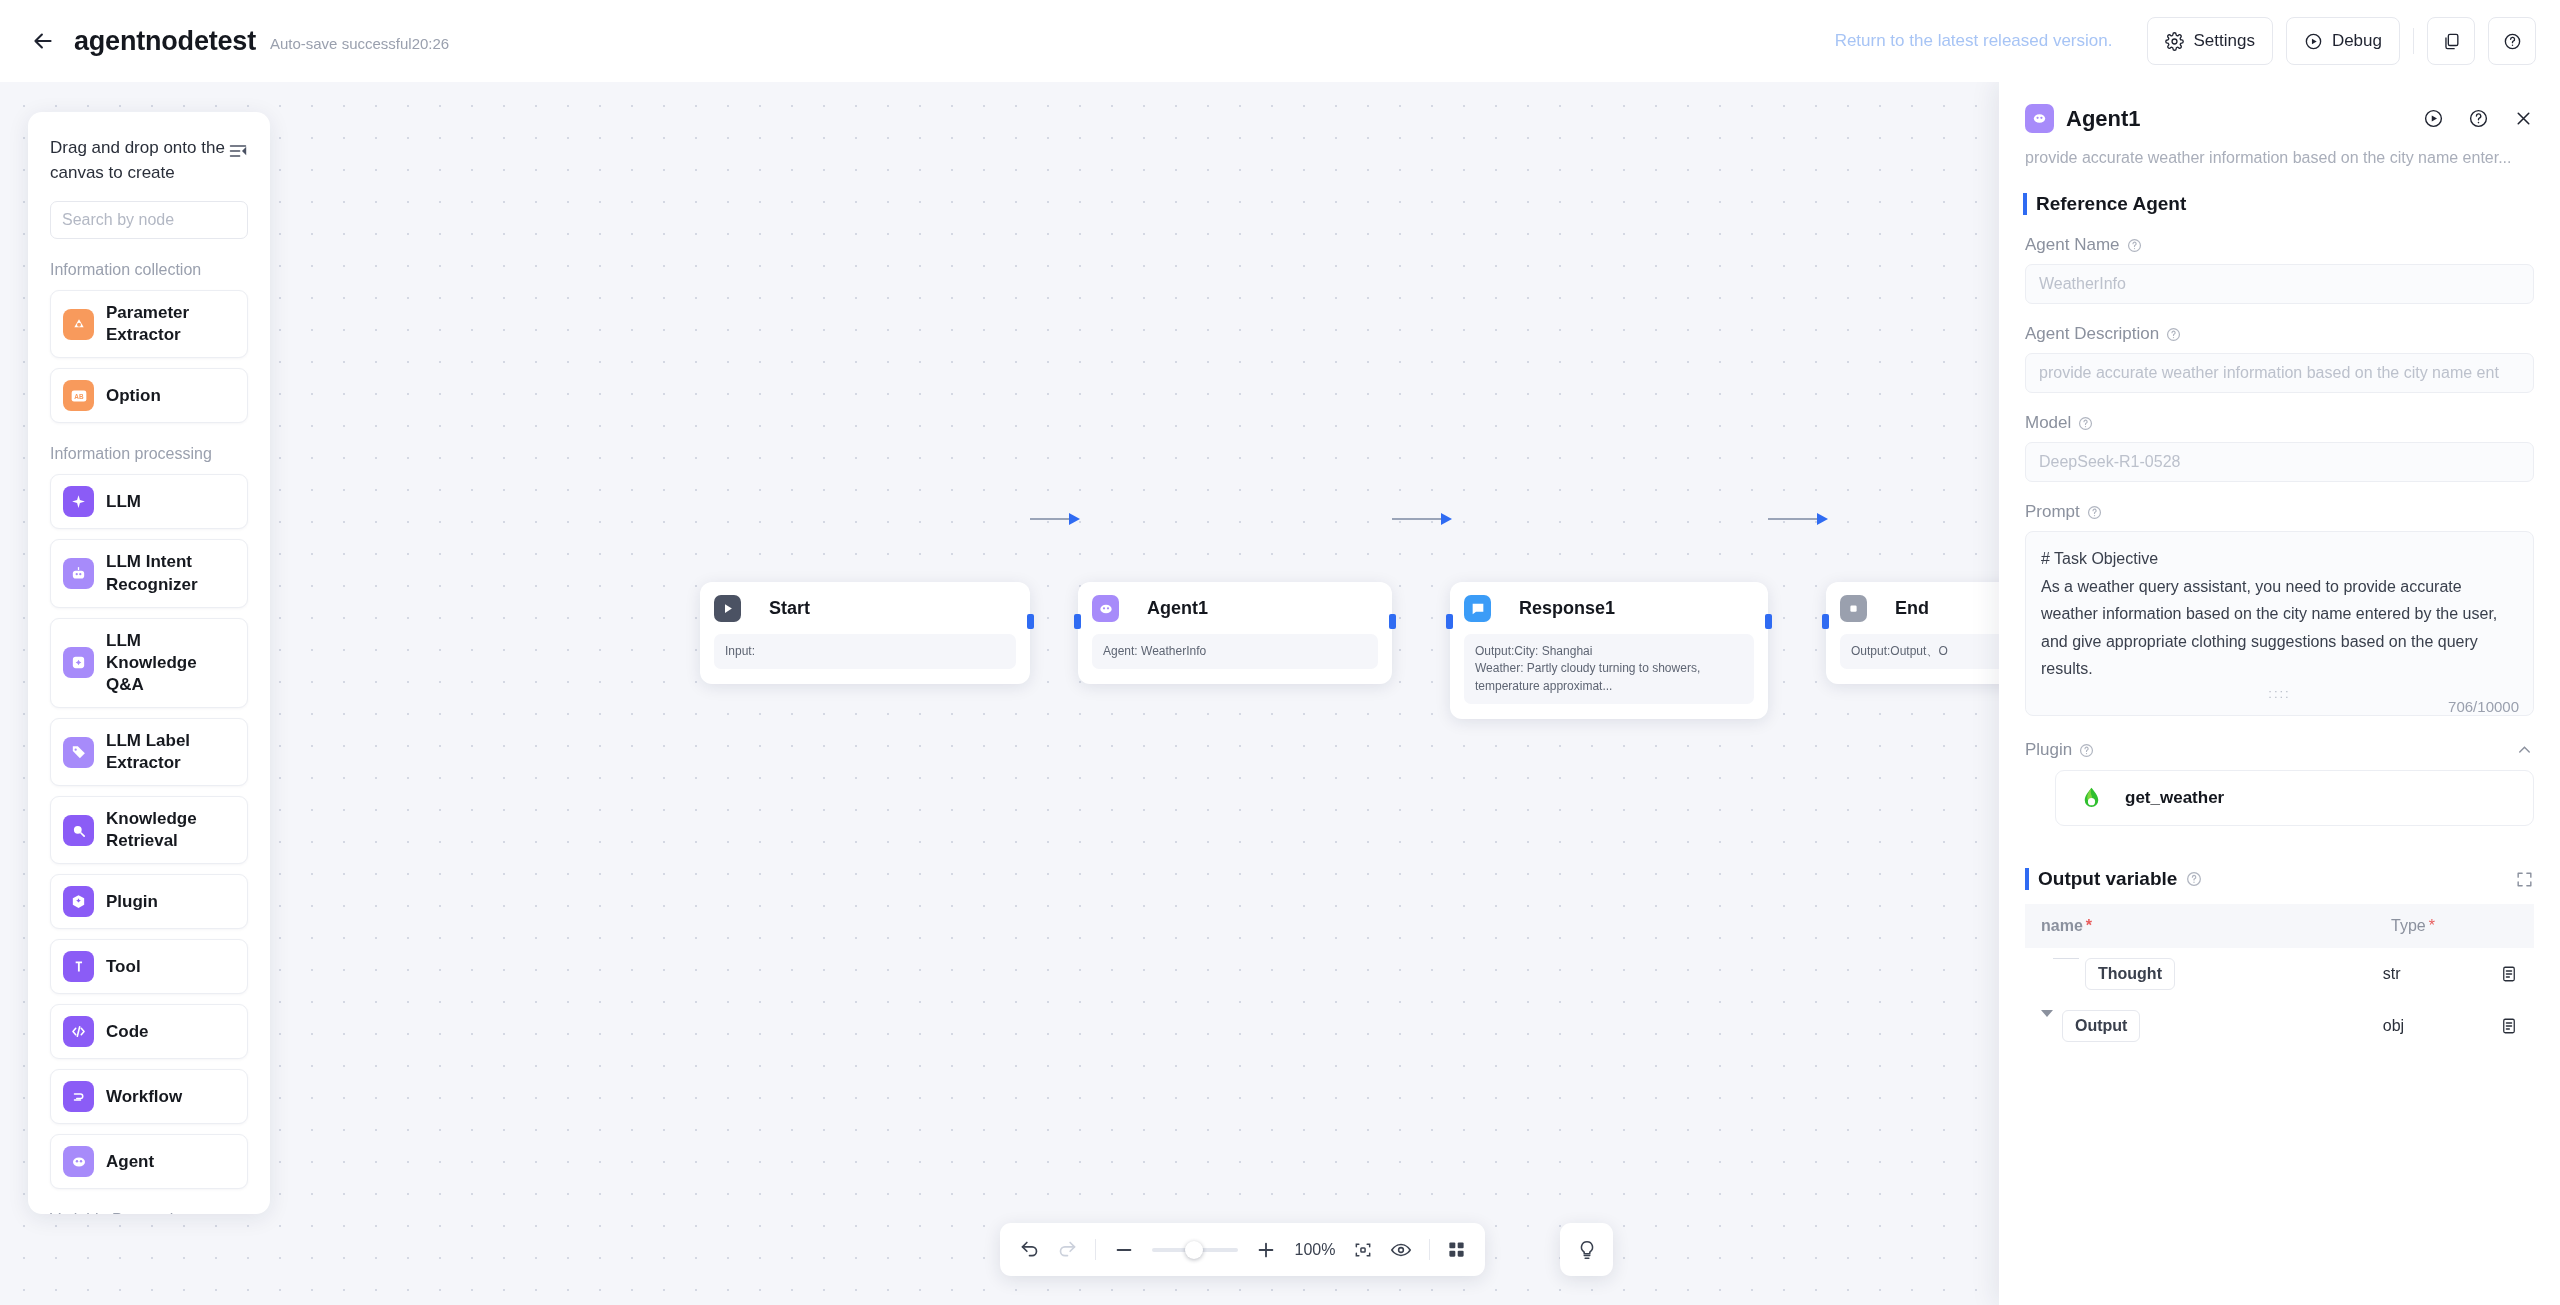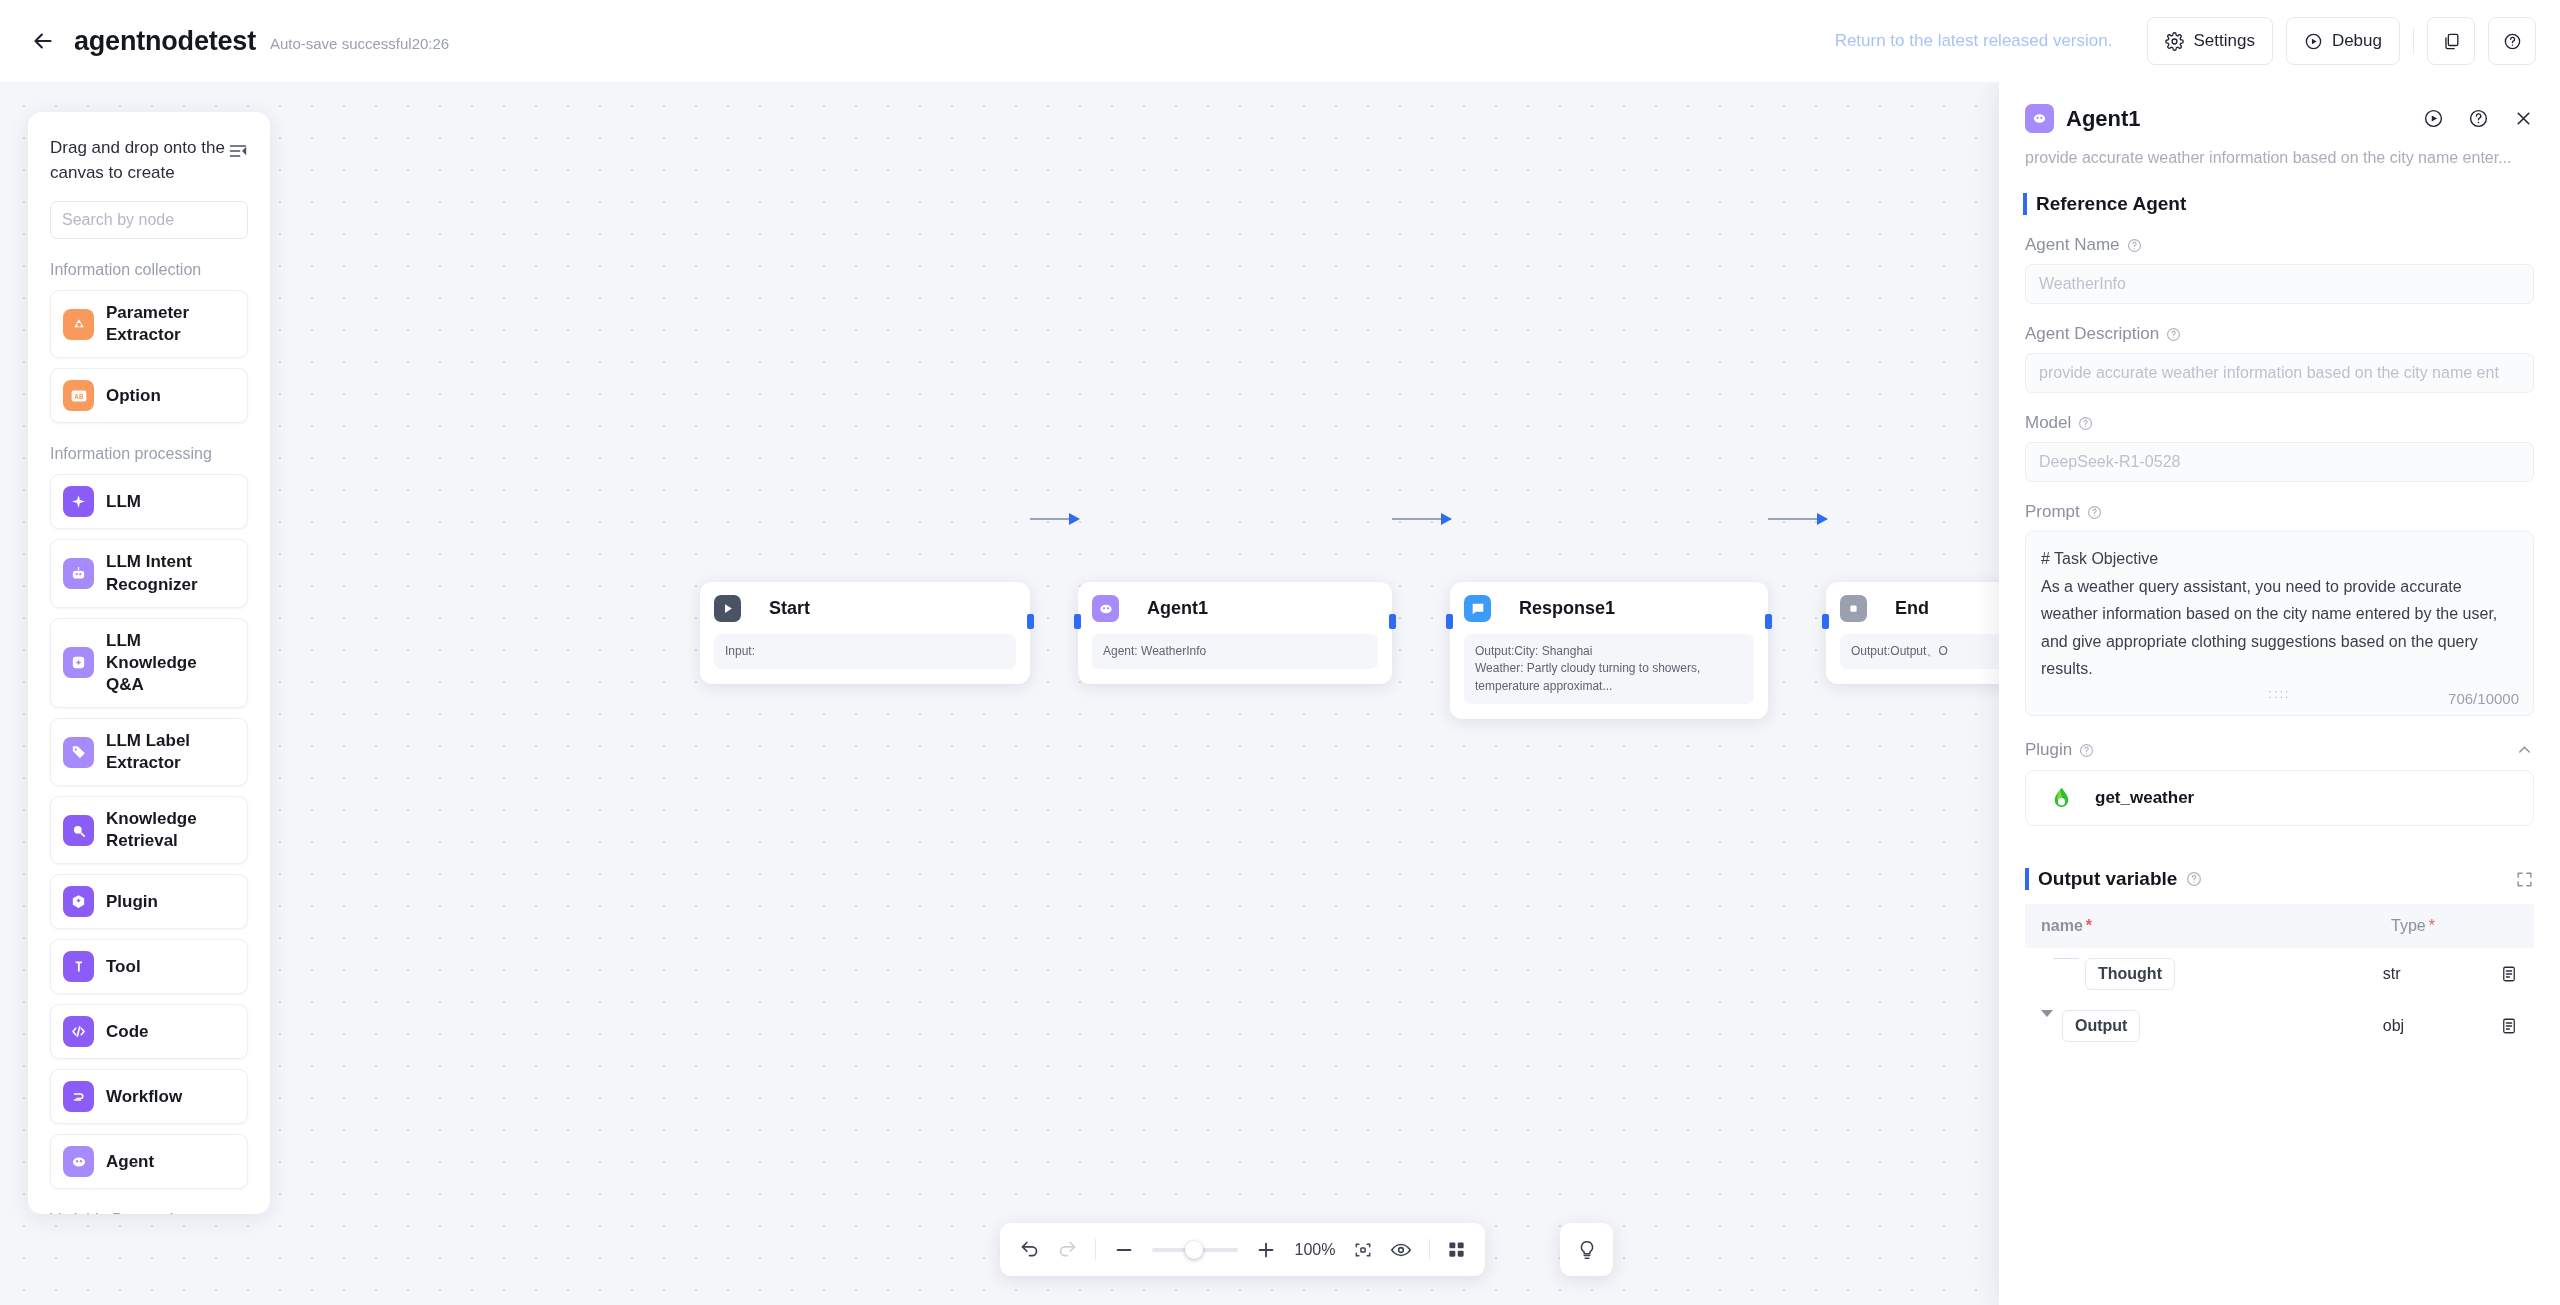--- a/index.html
+++ b/index.html
@@ -140,25 +140,25 @@
     border: 1px solid #eceef3; border-radius: 8px; background: #fafbfd;
     height: 185px; position: relative; overflow: hidden; padding: 13px 15px; cursor: text;
   }
   .prompt-text { font-size: 16px; color: #3a404d; line-height: 1.72; white-space: pre-wrap; }
   .prompt-foot {
     position: absolute; left: 0; bottom: 5px; width: 100%;
     display: flex; align-items: center; justify-content: center;
     background: linear-gradient(to bottom, rgba(250,251,253,0), #fafbfd 45%); height: 34px;
   }
   .grip { color: #b9bec9; font-size: 13px; letter-spacing: 2px; }
-  .char-count { position: absolute; right: 14px; bottom: 8px; font-size: 15px; color: #9aa0ae; }
+  .char-count { position: absolute; right: 14px; bottom: 0; font-size: 15px; color: #9aa0ae; }
   .plugin-row-head { display: flex; align-items: center; margin: 24px 0 10px 0; }
   .plugin-card {
     border: 1px solid #eceef3; border-radius: 9px; height: 56px;
-    display: flex; align-items: center; padding: 8px 22px; gap: 20px; cursor: pointer;
+    display: flex; align-items: center; padding: 8px 22px; gap: 20px; cursor: pointer; margin-left: 30px;
   }
   .plugin-name { font-size: 17px; font-weight: 700; color: #14171e; }
   .ov-head { display: flex; align-items: center; margin: 42px 0 0 0; }
   .ov-table { margin-top: 14px; }
   .ov-thead {
     display: flex; align-items: center; background: #f6f7fa; height: 44px;
     padding: 0 16px; font-size: 16px; color: #8b919e;
   }
   .ov-row { display: flex; align-items: center; height: 52px; padding: 0 16px; font-size: 16px; color: #2a2f3a; }
   .col-name { width: 350px; display: flex; align-items: flex-start; font-weight: bold; }

